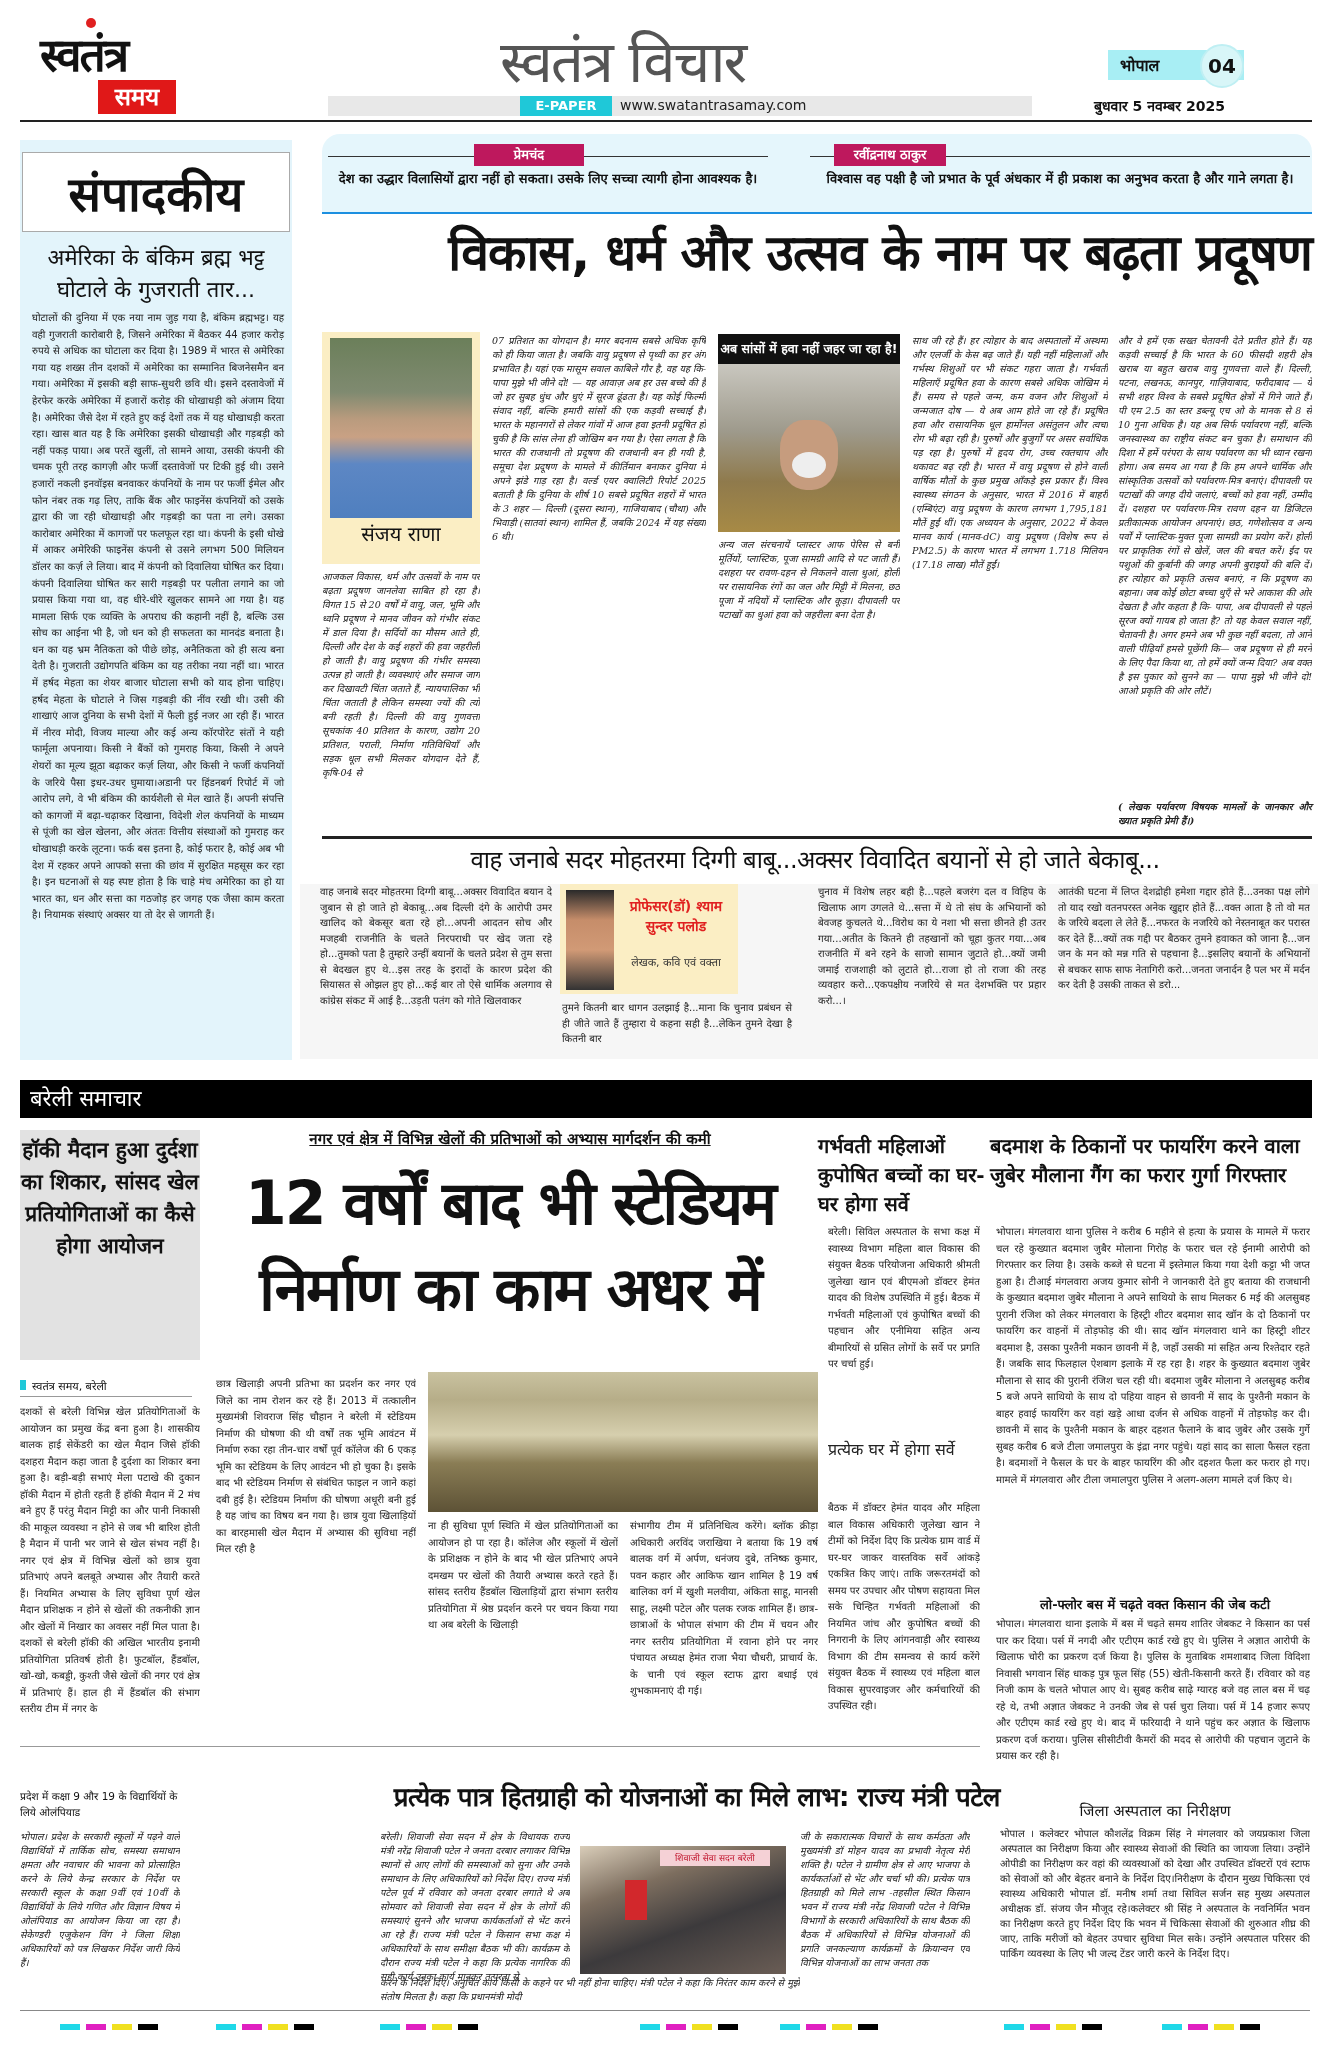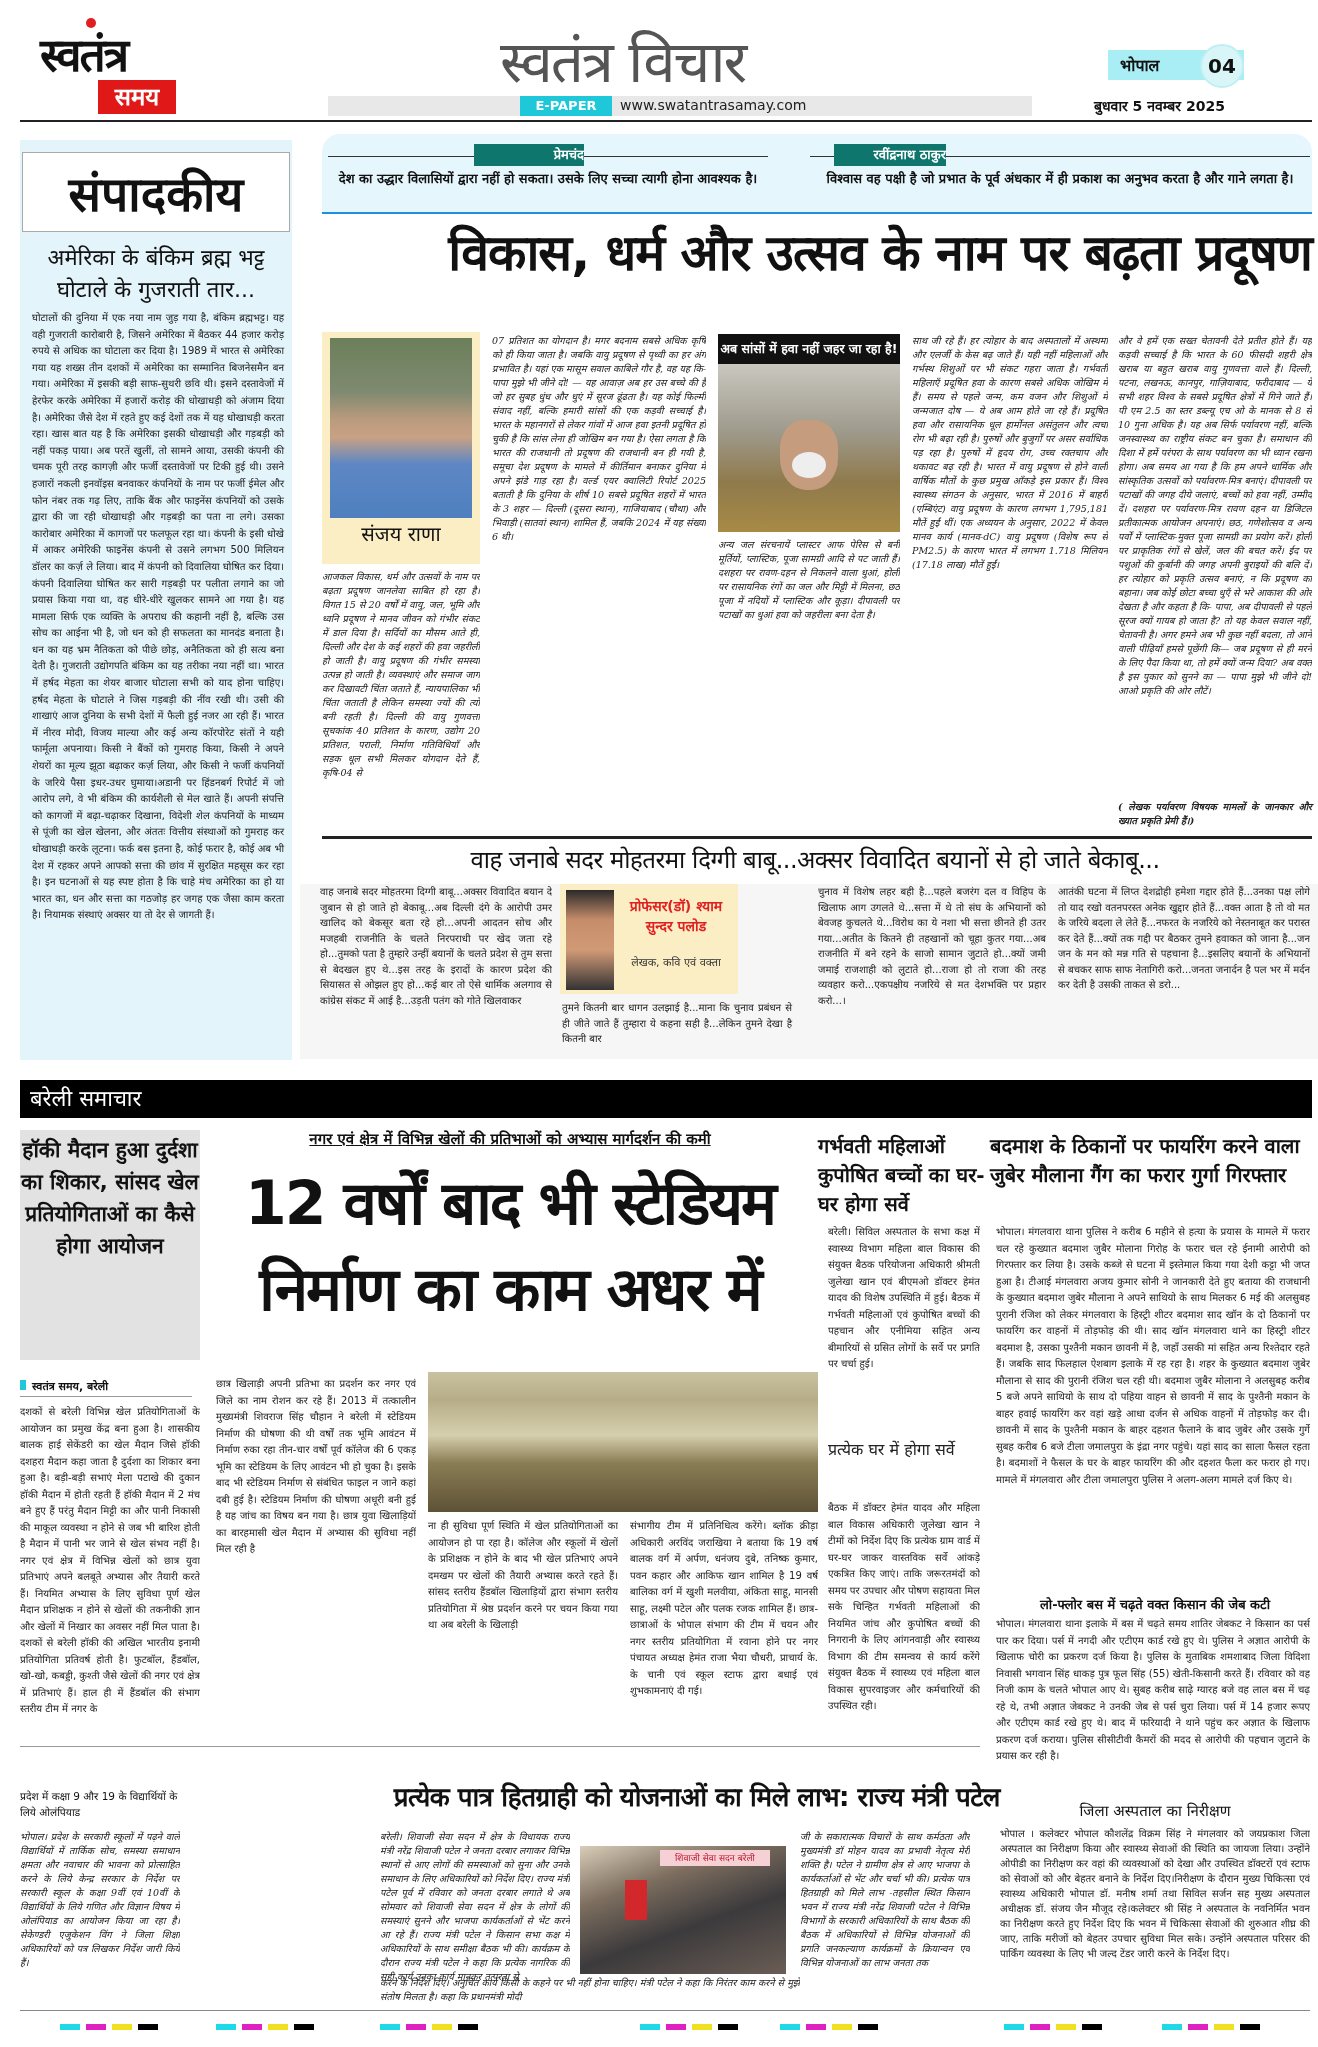--- a/index.html
+++ b/index.html
@@ -21,21 +21,21 @@
 .date{left:1094px;top:96px;font-size:14px;font-weight:bold}
 .rule{height:2px;background:#222}
 
 .ed-box{left:20px;top:140px;width:272px;height:920px;background:#e3f4fb}
 .ed-title-box{left:22px;top:152px;width:268px;height:80px;border:1px solid #aaa;background:#fff}
 .ed-title{left:22px;top:160px;width:268px;text-align:center;font-size:48px;font-weight:bold;font-family:"DejaVu Serif",serif}
 .ed-head{left:22px;top:242px;width:268px;text-align:center;font-size:22px;line-height:32px}
 .ed-body{left:32px;top:310px;width:252px;font-size:10px;line-height:16.6px}
 
 .quote-band{left:322px;top:134px;width:990px;height:78px;background:#e5f6fc;border-radius:18px 18px 0 0}
-.q-tag{height:22px;background:#0f766e;color:#fff;font-size:13px;text-align:right;line-height:22px;font-weight:bold}
+.q-tag{height:22px;background:#be185d;color:#fff;font-size:13px;text-align:center;line-height:22px;font-weight:bold}
 .q-line{height:1px;background:#333}
 .q-text{font-size:13px;line-height:18px;text-align:center;font-weight:bold;color:#111}
 .blue-rule{left:322px;top:212px;width:990px;height:2px;background:#1c8fe0}
 .big-head{left:322px;top:220px;width:990px;text-align:right;font-size:50px;font-weight:900;letter-spacing:-1px;line-height:66px;font-family:"DejaVu Sans",sans-serif}
 
 .author-box{left:322px;top:332px;width:158px;height:232px;background:#fbeec4}
 .author-photo{left:330px;top:338px;width:142px;height:180px;background:linear-gradient(180deg,#6b7f5a 0%,#7f8a70 30%,#b99b7e 45%,#c9a184 55%,#5d87c4 70%,#4f7fbf 100%)}
 .author-name{left:322px;top:520px;width:158px;text-align:center;font-size:20px;font-weight:normal}
 .photo2-cap{left:718px;top:334px;width:182px;height:30px;background:#111;color:#fff;font-size:12.5px;text-align:center;line-height:30px;font-weight:bold}
 .photo2{left:718px;top:364px;width:182px;height:168px;background:linear-gradient(180deg,#c9c7bf 0%,#9e9a8c 40%,#8f7a4c 70%,#a78a45 100%)}
@@ -49,21 +49,21 @@
 .prof-role{left:618px;top:954px;width:116px;text-align:center;font-size:11px;color:#333}
 .sec-bg{left:300px;top:884px;width:1018px;height:175px;background:#f6f6f6;z-index:-1}
 
 .bareli-band{left:20px;top:1080px;width:1292px;height:38px;background:#000}
 .bareli-title{left:30px;top:1084px;color:#fff;font-size:22px;line-height:30px}
 
 .hockey-box{left:20px;top:1130px;width:180px;height:230px;background:#e2e2e2}
 .hockey-head{left:20px;top:1134px;width:180px;text-align:center;font-size:21px;line-height:32px;font-weight:bold}
 .sub-head{left:200px;top:1128px;width:620px;text-align:center;font-size:15px;text-decoration:underline;font-weight:bold}
 .huge-head{left:205px;top:1160px;width:610px;text-align:center;font-size:60px;font-weight:900;line-height:86px;letter-spacing:-2px}
-.byline{left:20px;top:1378px;width:170px;font-size:11px;font-weight:bold}
+.byline{left:20px;top:1378px;width:170px;font-size:11px;font-weight:normal}
 .byline-sq{left:20px;top:1380px;width:6px;height:10px;background:#1fc8d8}
 .hockey-photo{left:428px;top:1372px;width:390px;height:140px;background:linear-gradient(180deg,#c9c2a0 0%,#b6ad88 20%,#d6cfae 45%,#8a7d55 65%,#5d5236 100%)}
 
 .preg-head{left:818px;top:1132px;width:170px;font-size:20px;line-height:29px;font-weight:bold}
 .crime-head{left:990px;top:1132px;width:320px;text-align:left;font-size:20px;line-height:29px;font-weight:bold}
 .bus-head{left:1000px;top:1595px;width:310px;text-align:center;font-size:13px;font-weight:bold}
 .hosp-head{left:1000px;top:1800px;width:310px;text-align:center;font-size:15px}
 
 .olymp-head{left:20px;top:1788px;width:160px;font-size:10.5px;line-height:16px}
 .patel-head{left:180px;top:1778px;width:820px;text-align:right;font-size:26px;font-weight:bold;letter-spacing:-0.5px}

